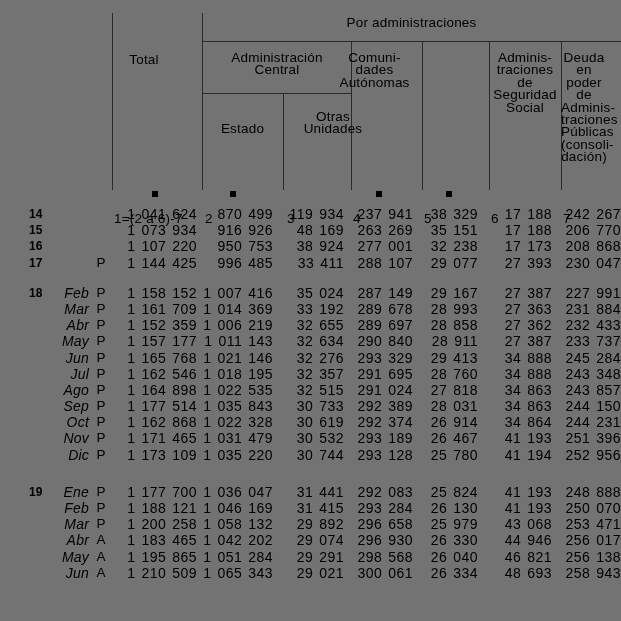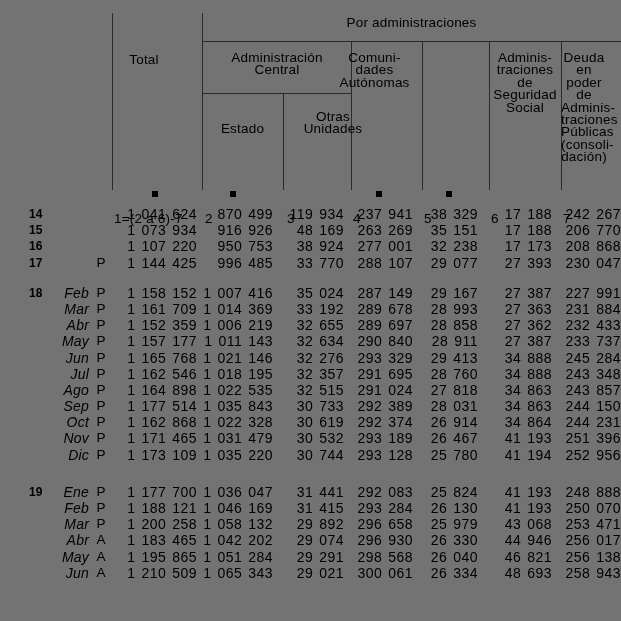--- a/index.html
+++ b/index.html
@@ -124,21 +124,21 @@
           <span class="c val v5">32 238</span>
           <span class="c val v6">17 173</span>
           <span class="c val v7">208 868</span>
         </div>
         <div class="row">
           <span class="c year">17</span>
           <span class="c month"></span>
           <span class="c flag">P</span>
           <span class="c val v1">1 144 425</span>
           <span class="c val v2">996 485</span>
-          <span class="c val v3">33 770</span>
+          <span class="c val v3">33 411</span>
           <span class="c val v4">288 107</span>
           <span class="c val v5">29 077</span>
           <span class="c val v6">27 393</span>
           <span class="c val v7">230 047</span>
         </div>
       </div>
       <div class="block b2">
         <div class="row">
           <span class="c year">18</span>
           <span class="c month">Feb</span>

